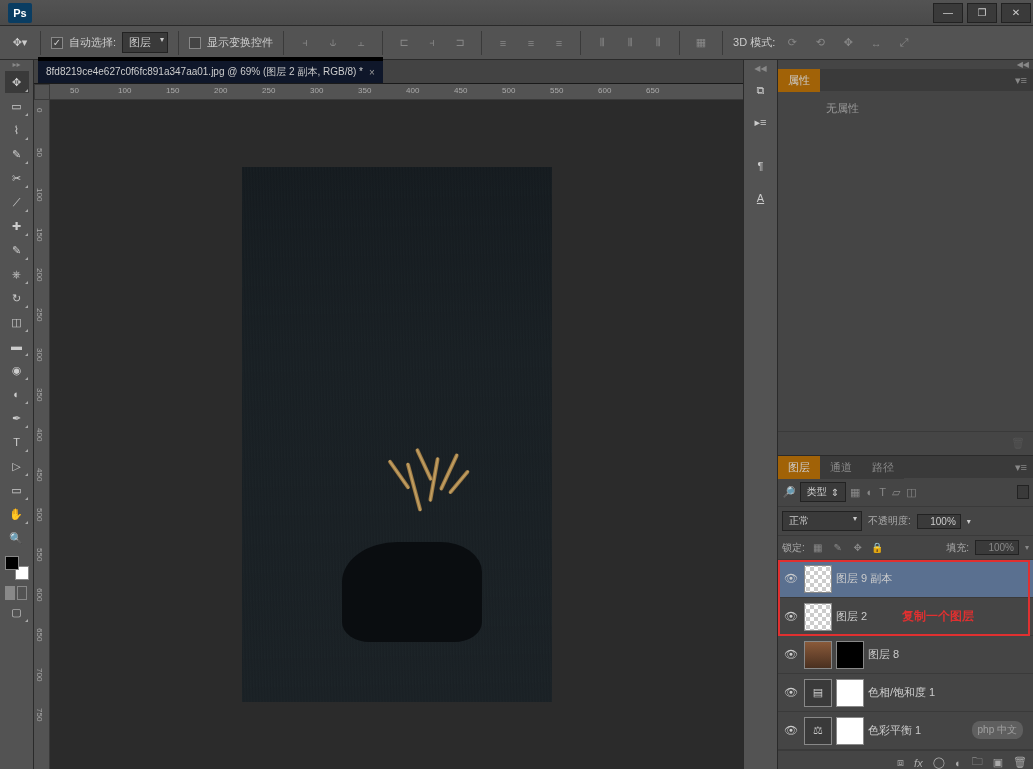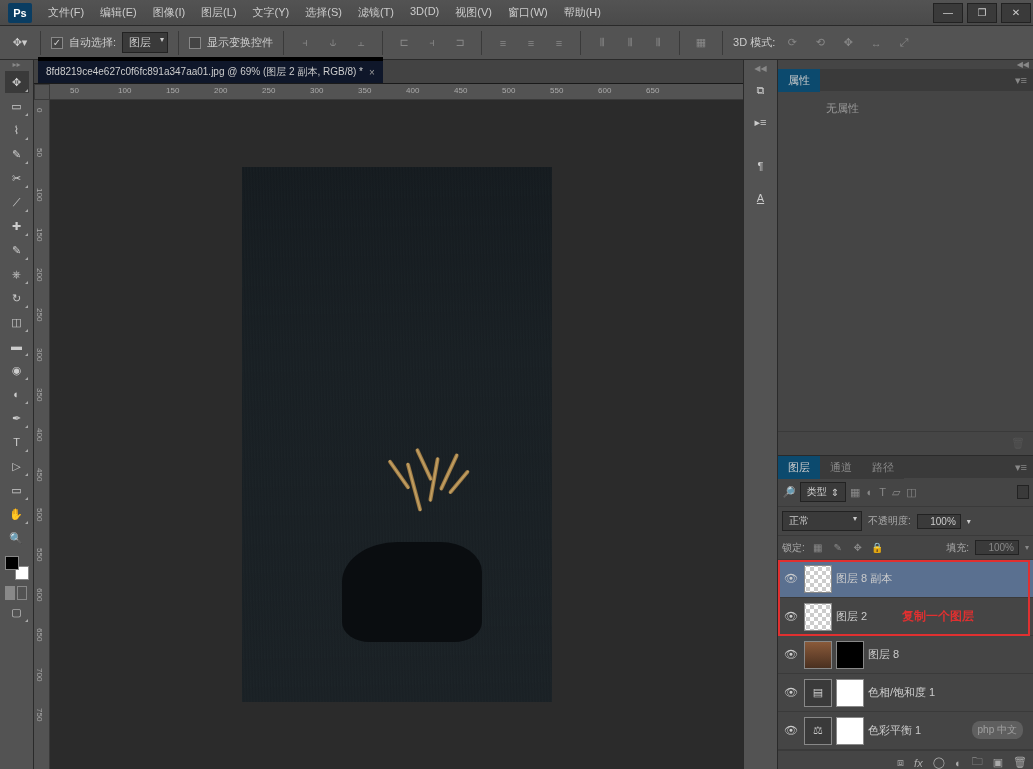--- a/index.html
+++ b/index.html
@@ -68,21 +68,21 @@
 
 
 .right-dock { width: 34px; background: #535353; border-left: 1px solid #2a2a2a; display: flex; flex-direction: column; align-items: center; padding-top: 4px; }
 .dock-collapse { font-size: 8px; color: #888; height: 10px; }
 .dock-icon { width: 24px; height: 24px; margin: 4px 0; display: flex; align-items: center; justify-content: center; }
 
 .panels { width: 256px; background: #454545; display: flex; flex-direction: column; border-left: 1px solid #2a2a2a; }
 .panel-collapse { height: 10px; text-align: right; padding-right: 4px; font-size: 8px; color: #888; }
 .panel { border-bottom: 1px solid #2a2a2a; }
 .panel-header { height: 22px; background: #3a3a3a; display: flex; align-items: center; }
-.panel-tab { padding: 4px 10px; background: #0c4a6e; font-size: 11px; }
+.panel-tab { padding: 4px 10px; background: #a16207; font-size: 11px; }
 .panel-tab.inactive { background: #3a3a3a; color: #888; }
 .panel-menu { margin-left: auto; padding: 0 6px; color: #888; }
 .panel-body { background: #454545; }
 
 .props-body { height: 340px; padding: 10px; color: #999; margin-left: 38px; }
 .props-footer { height: 24px; border-top: 1px solid #3a3a3a; display: flex; justify-content: flex-end; align-items: center; padding: 0 8px; color: #666; }
 
 
 .layers-controls { display: flex; align-items: center; padding: 4px; gap: 4px; border-bottom: 1px solid #3a3a3a; }
 .kind-filter { background: #3a3a3a; border: 1px solid #222; padding: 2px 6px; font-size: 10px; display: flex; align-items: center; gap: 4px; }
@@ -111,33 +111,20 @@
 .highlight-text { position: absolute; color: #e03030; font-size: 12px; font-weight: bold; pointer-events: none; }
 .layers-footer { height: 24px; border-top: 1px solid #3a3a3a; display: flex; justify-content: flex-end; align-items: center; padding: 0 6px; gap: 10px; color: #aaa; font-size: 11px; }
 .watermark { position: absolute; right: 10px; bottom: 30px; color: rgba(255,255,255,0.4); font-size: 10px; background: rgba(200,200,200,0.2); padding: 2px 6px; border-radius: 8px; }
 .ruler-row { display: flex; }
 </style>
 </head>
 <body>
 
 <div class="title-bar">
   <div class="ps-logo">Ps</div>
-  <div class="menu-bar">
-    <div class="menu-item">文件(F)</div>
-    <div class="menu-item">编辑(E)</div>
-    <div class="menu-item">图像(I)</div>
-    <div class="menu-item">图层(L)</div>
-    <div class="menu-item">文字(Y)</div>
-    <div class="menu-item">选择(S)</div>
-    <div class="menu-item">滤镜(T)</div>
-    <div class="menu-item">3D(D)</div>
-    <div class="menu-item">视图(V)</div>
-    <div class="menu-item">窗口(W)</div>
-    <div class="menu-item">帮助(H)</div>
-  </div>
   <div class="window-controls">
     <div class="win-btn">—</div>
     <div class="win-btn">❐</div>
     <div class="win-btn">✕</div>
   </div>
 </div>
 
 <div class="options-bar">
   <div class="tool-preset">✥▾</div>
   <div class="sep"></div>
@@ -338,21 +325,21 @@
           <span class="lock-icon">🔒</span>
           <span class="label-sm" style="margin-left:auto">填充:</span>
           <div class="pct-input">100%</div>
           <span style="font-size:8px">▾</span>
         </div>
 
         <div class="layers-list" style="position:relative">
           <div class="layer-row selected">
             <div class="layer-vis">👁</div>
             <div class="layer-thumb"></div>
-            <div class="layer-name">图层 8 副本</div>
+            <div class="layer-name">图层 9 副本</div>
           </div>
           <div class="layer-row">
             <div class="layer-vis">👁</div>
             <div class="layer-thumb"></div>
             <div class="layer-name">图层 2</div>
           </div>
           <div class="layer-row">
             <div class="layer-vis">👁</div>
             <div class="layer-thumb img"></div>
             <div class="layer-thumb black"></div>

